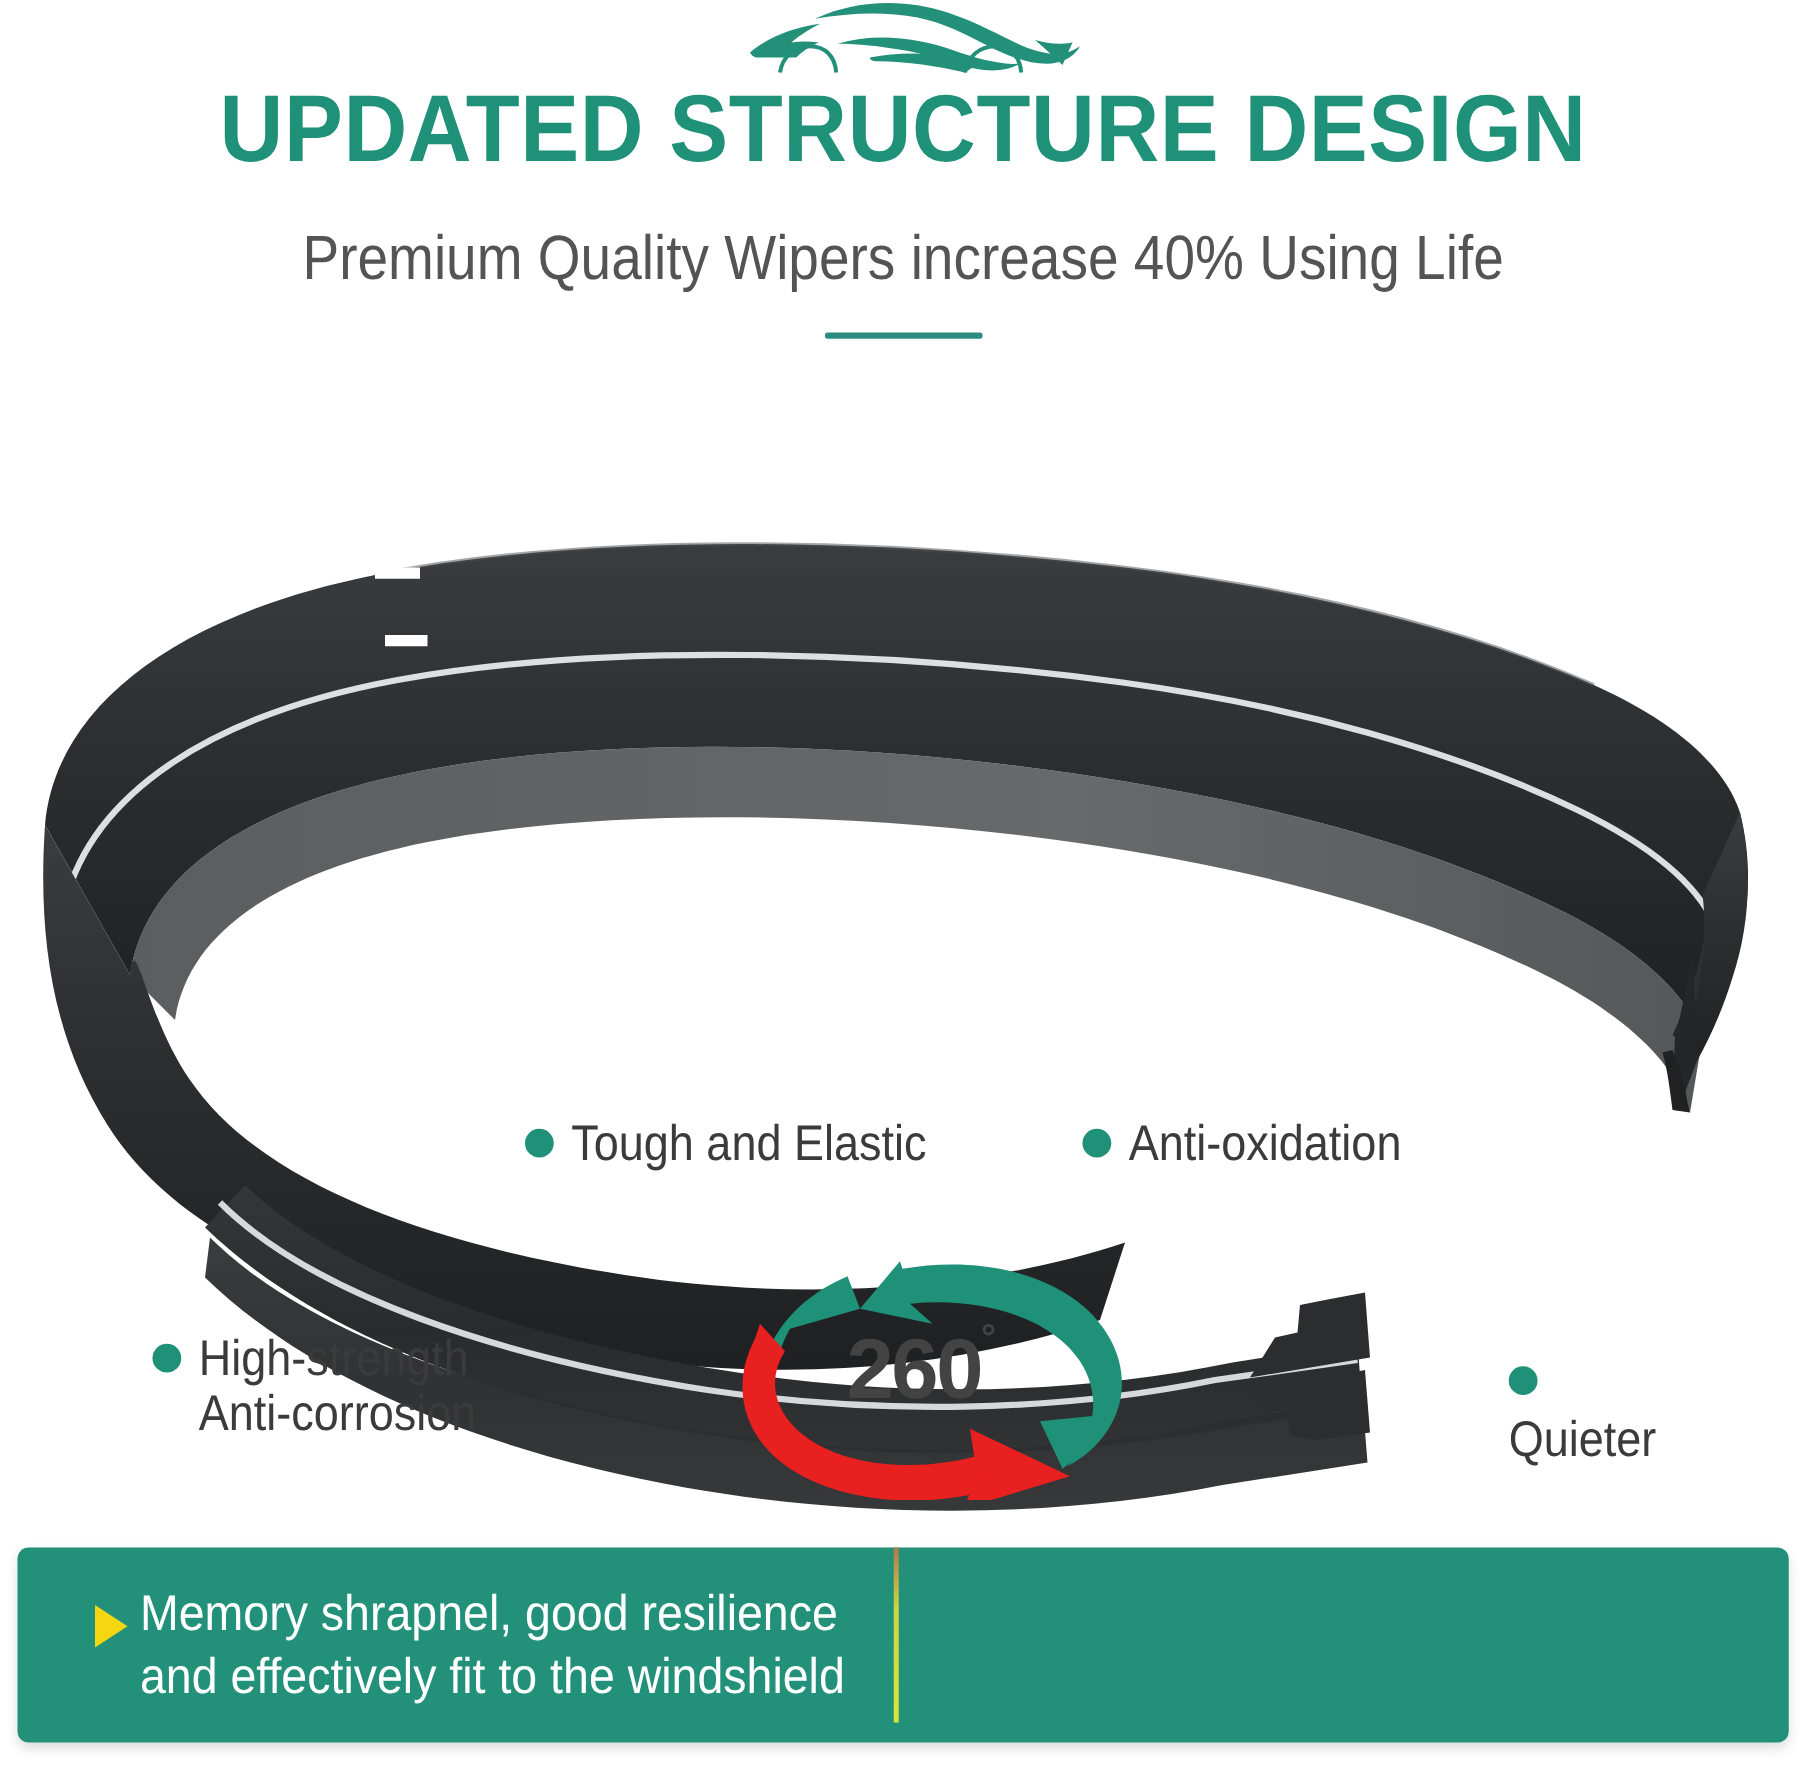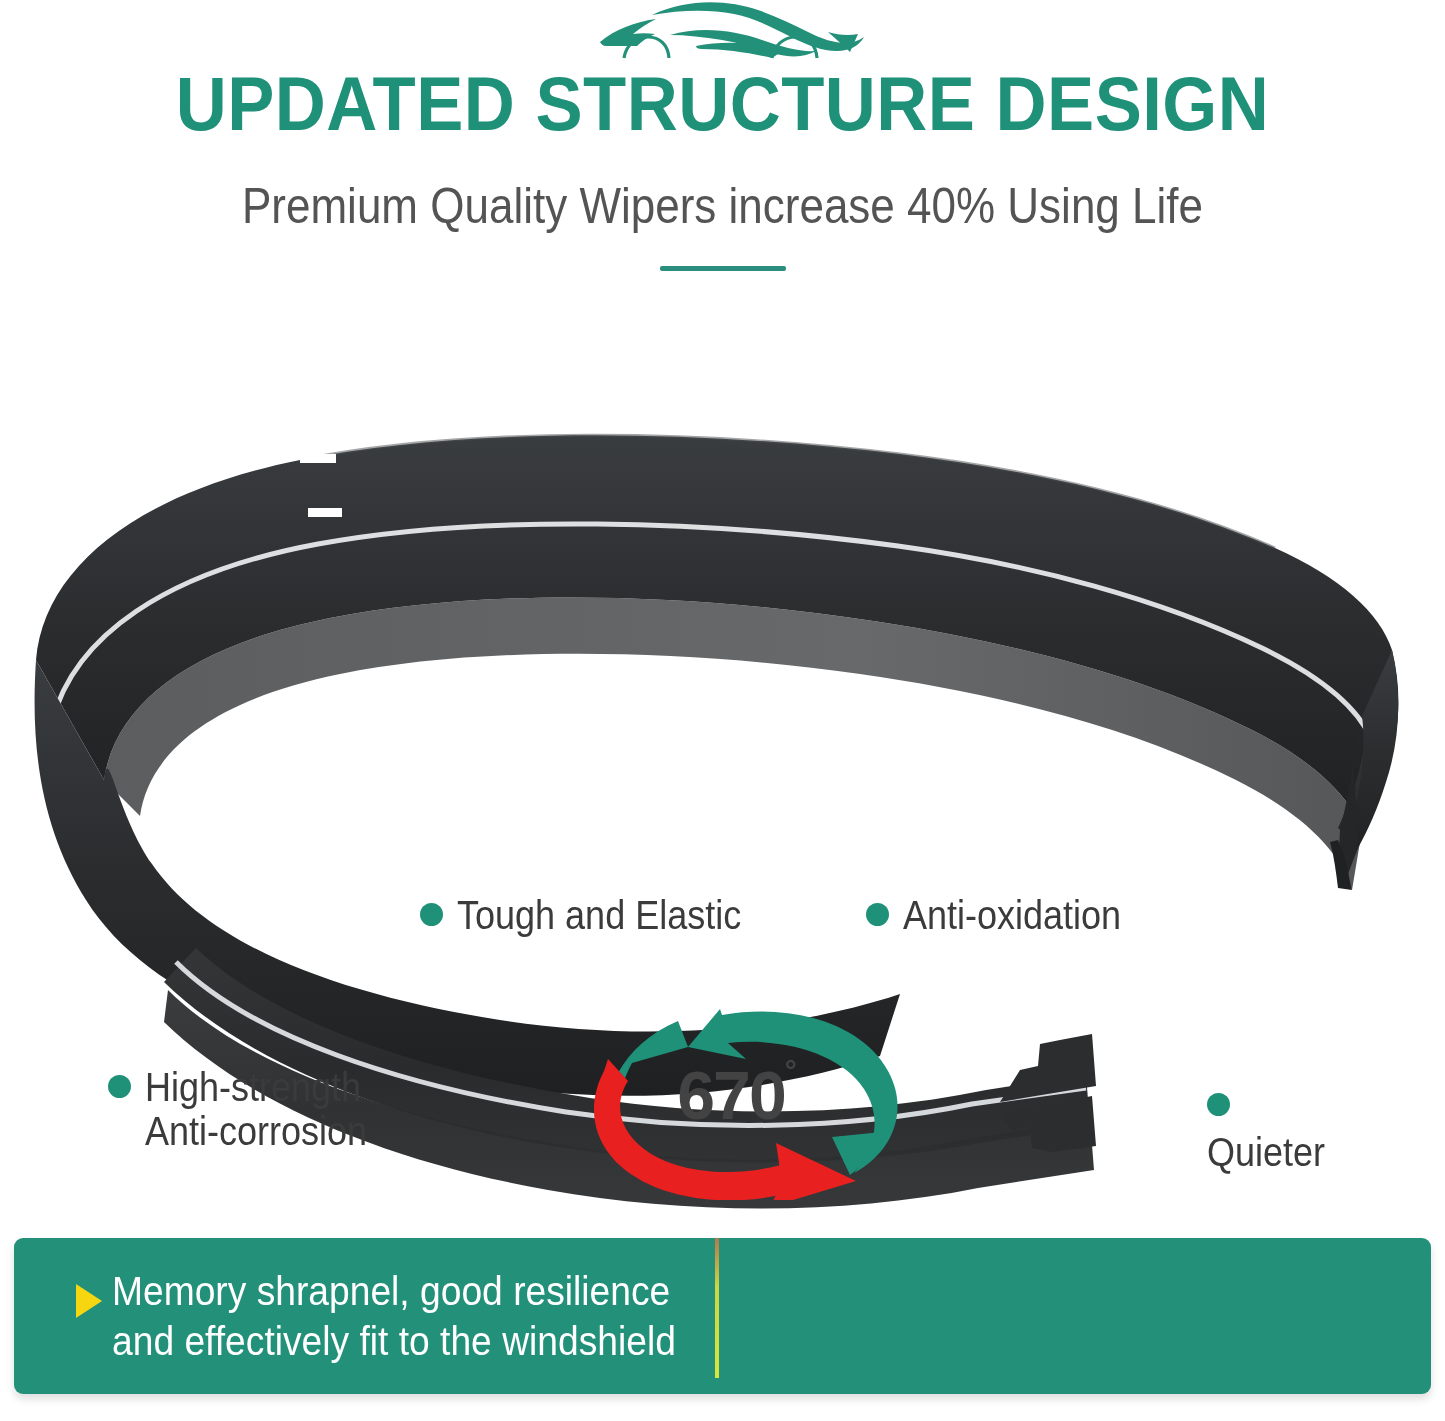--- a/index.html
+++ b/index.html
@@ -103,21 +103,21 @@
     font-family: "Liberation Sans Narrow", "Liberation Sans", sans-serif;
     font-size: 40px;
     line-height: 44px;
     font-weight: 400;
     transform: scaleX(0.9);
     transform-origin: left top;
     white-space: pre-line;
   }
   #feat-0 { left: 420px; top: 563px; }
   #feat-1 { left: 866px; top: 563px; }
-  #feat-2 { left: 108px; top: 735px; }
+  #feat-2 { left: 122px; top: 735px; }
   #feat-3 { left: 1207px; top: 753px; flex-direction: column; }
 
   
   .badge360 {
     position: absolute;
     left: 570px;
     top: 655px;
     width: 350px;
     height: 215px;
   }
@@ -391,21 +391,21 @@
         <path d="M34 86
                  C16 120 22 158 54 184
                  C96 218 172 224 232 204
                  L224 176
                  C172 194 108 190 74 164
                  C48 144 44 118 58 96
                  L38 74 Z" fill="#e8201f"></path>
         <path d="M206 158 L286 196 L200 222 L212 198 L206 158 Z" fill="#e8201f"></path>
       </svg>
       <div class="badge-text">
-        <span class="num">670</span>
+        <span class="num">260</span>
         <span class="deg">°</span>
       </div>
     </div>
 
   </div>
 
   <div class="banner-wrap">
     <div class="banner-half left">
       <span class="tri"></span>
       <span class="banner-text">Memory shrapnel, good resilience

